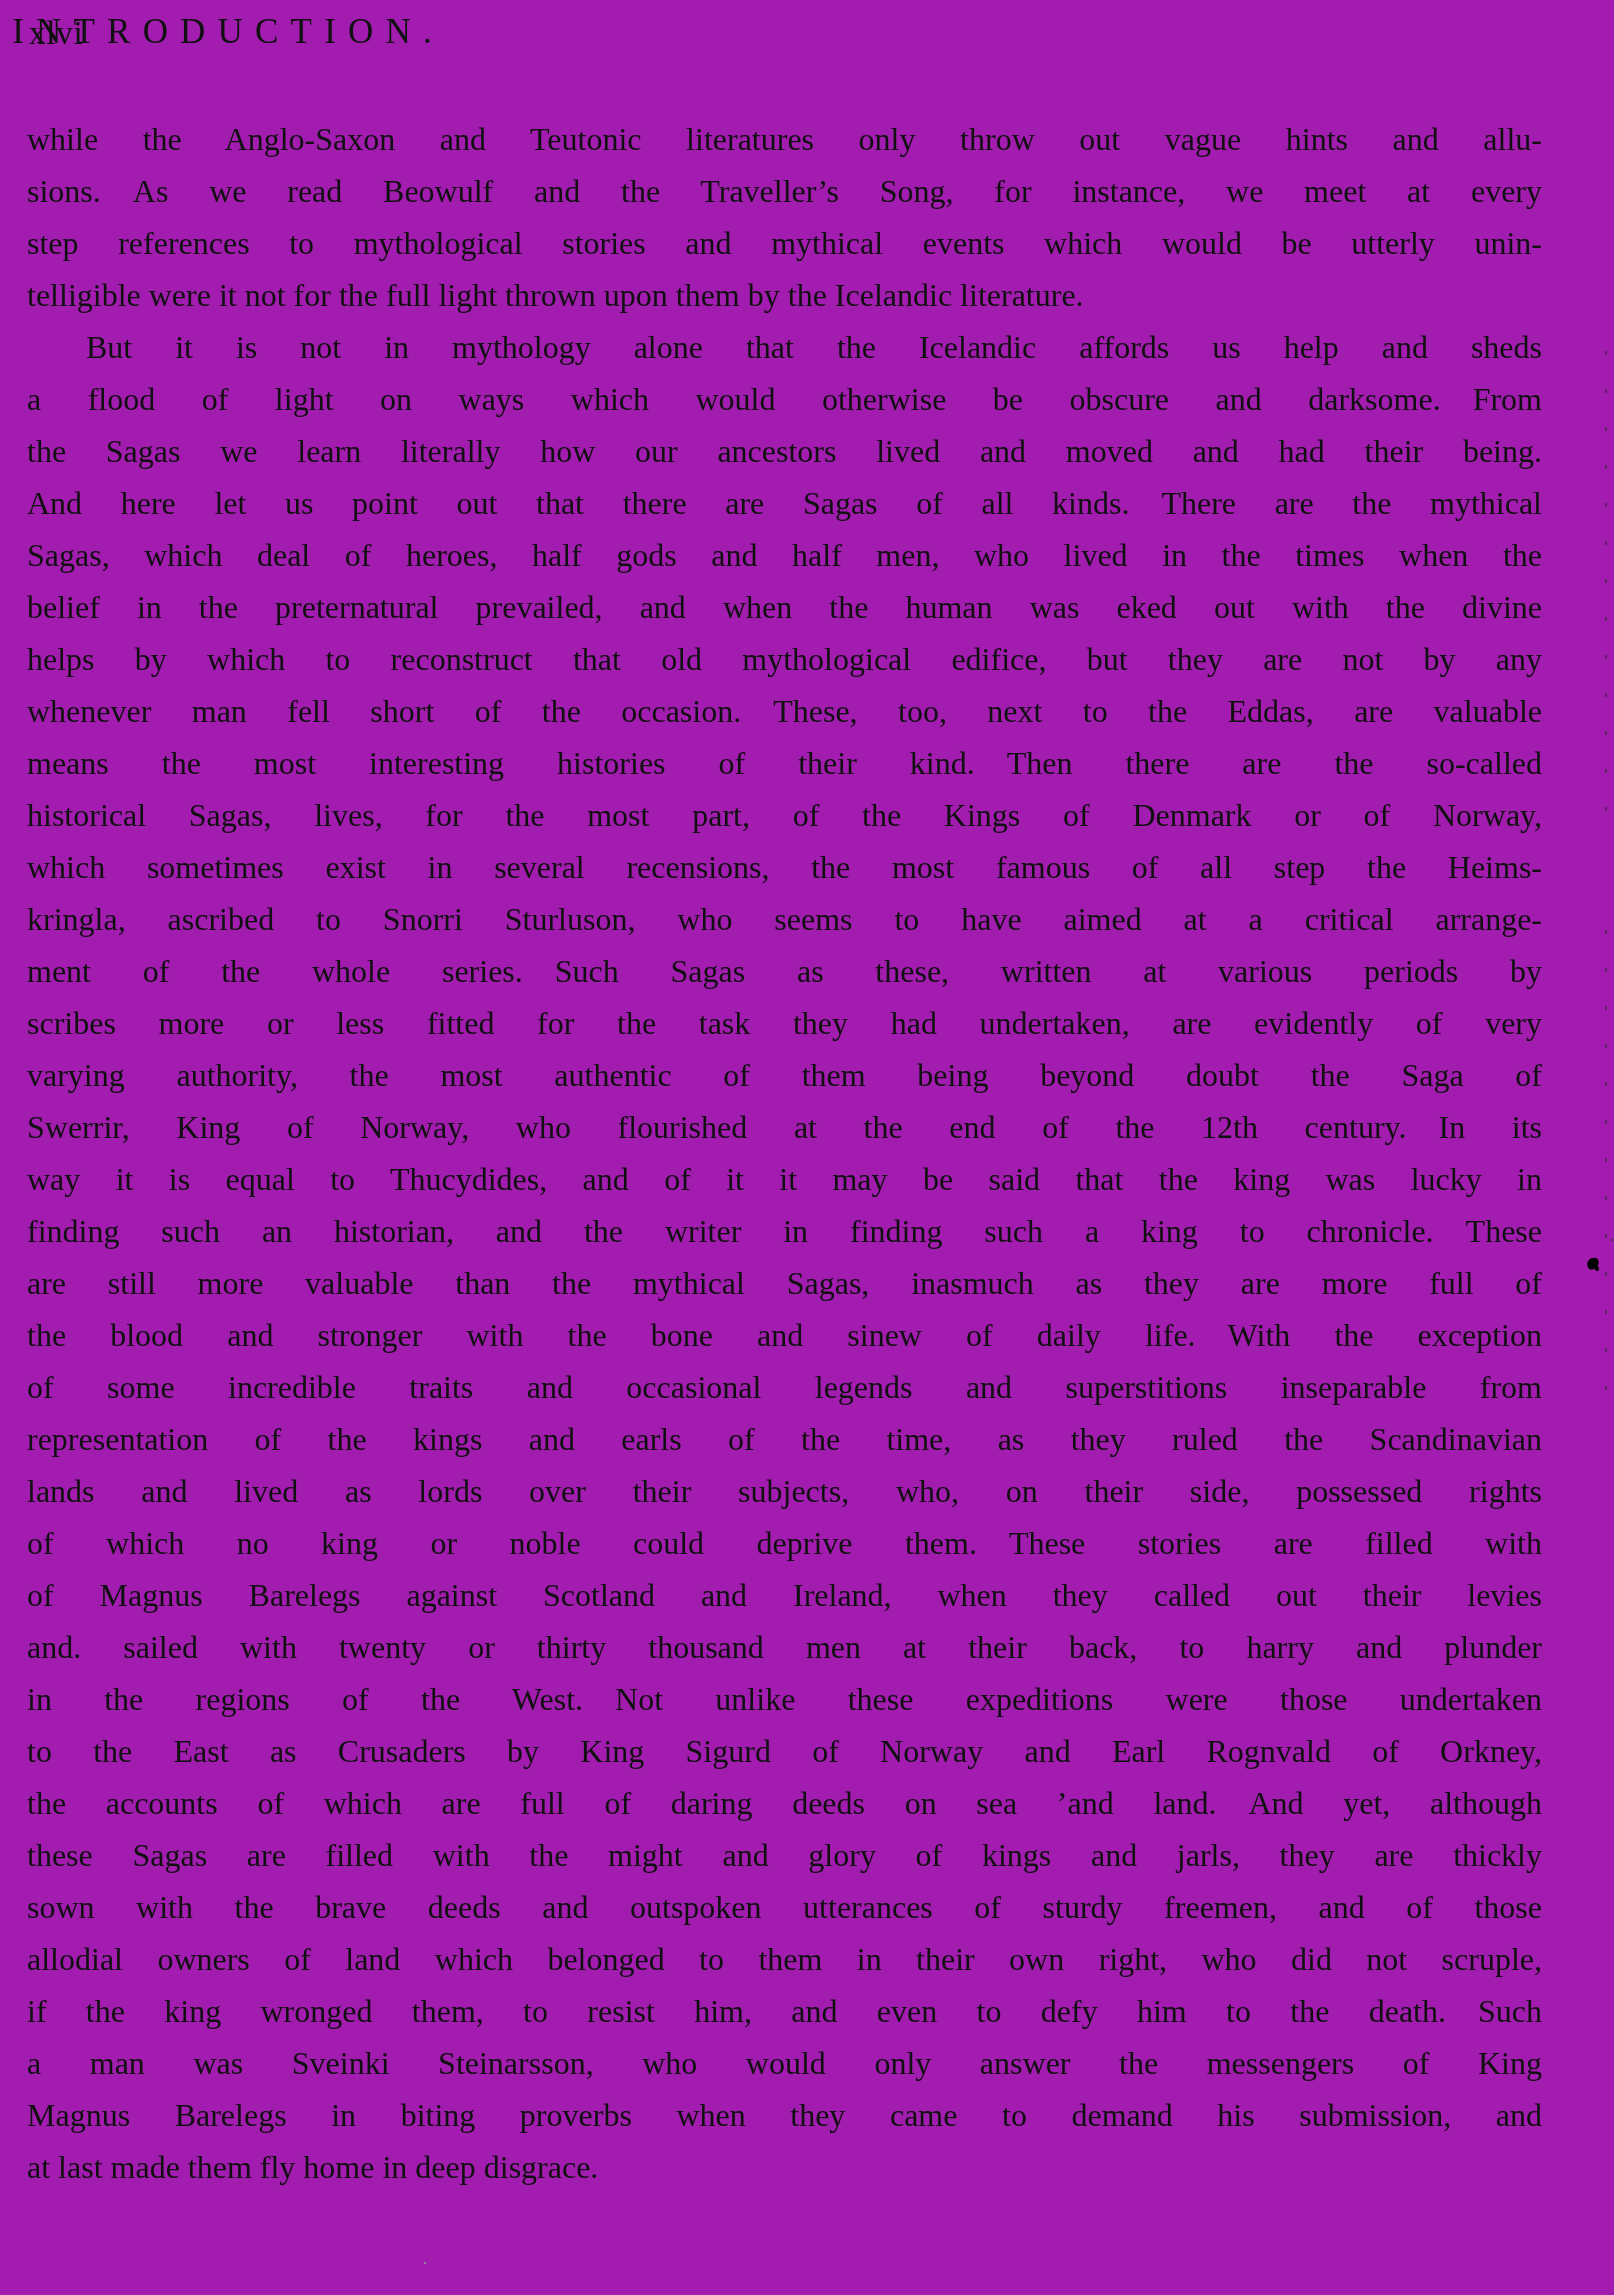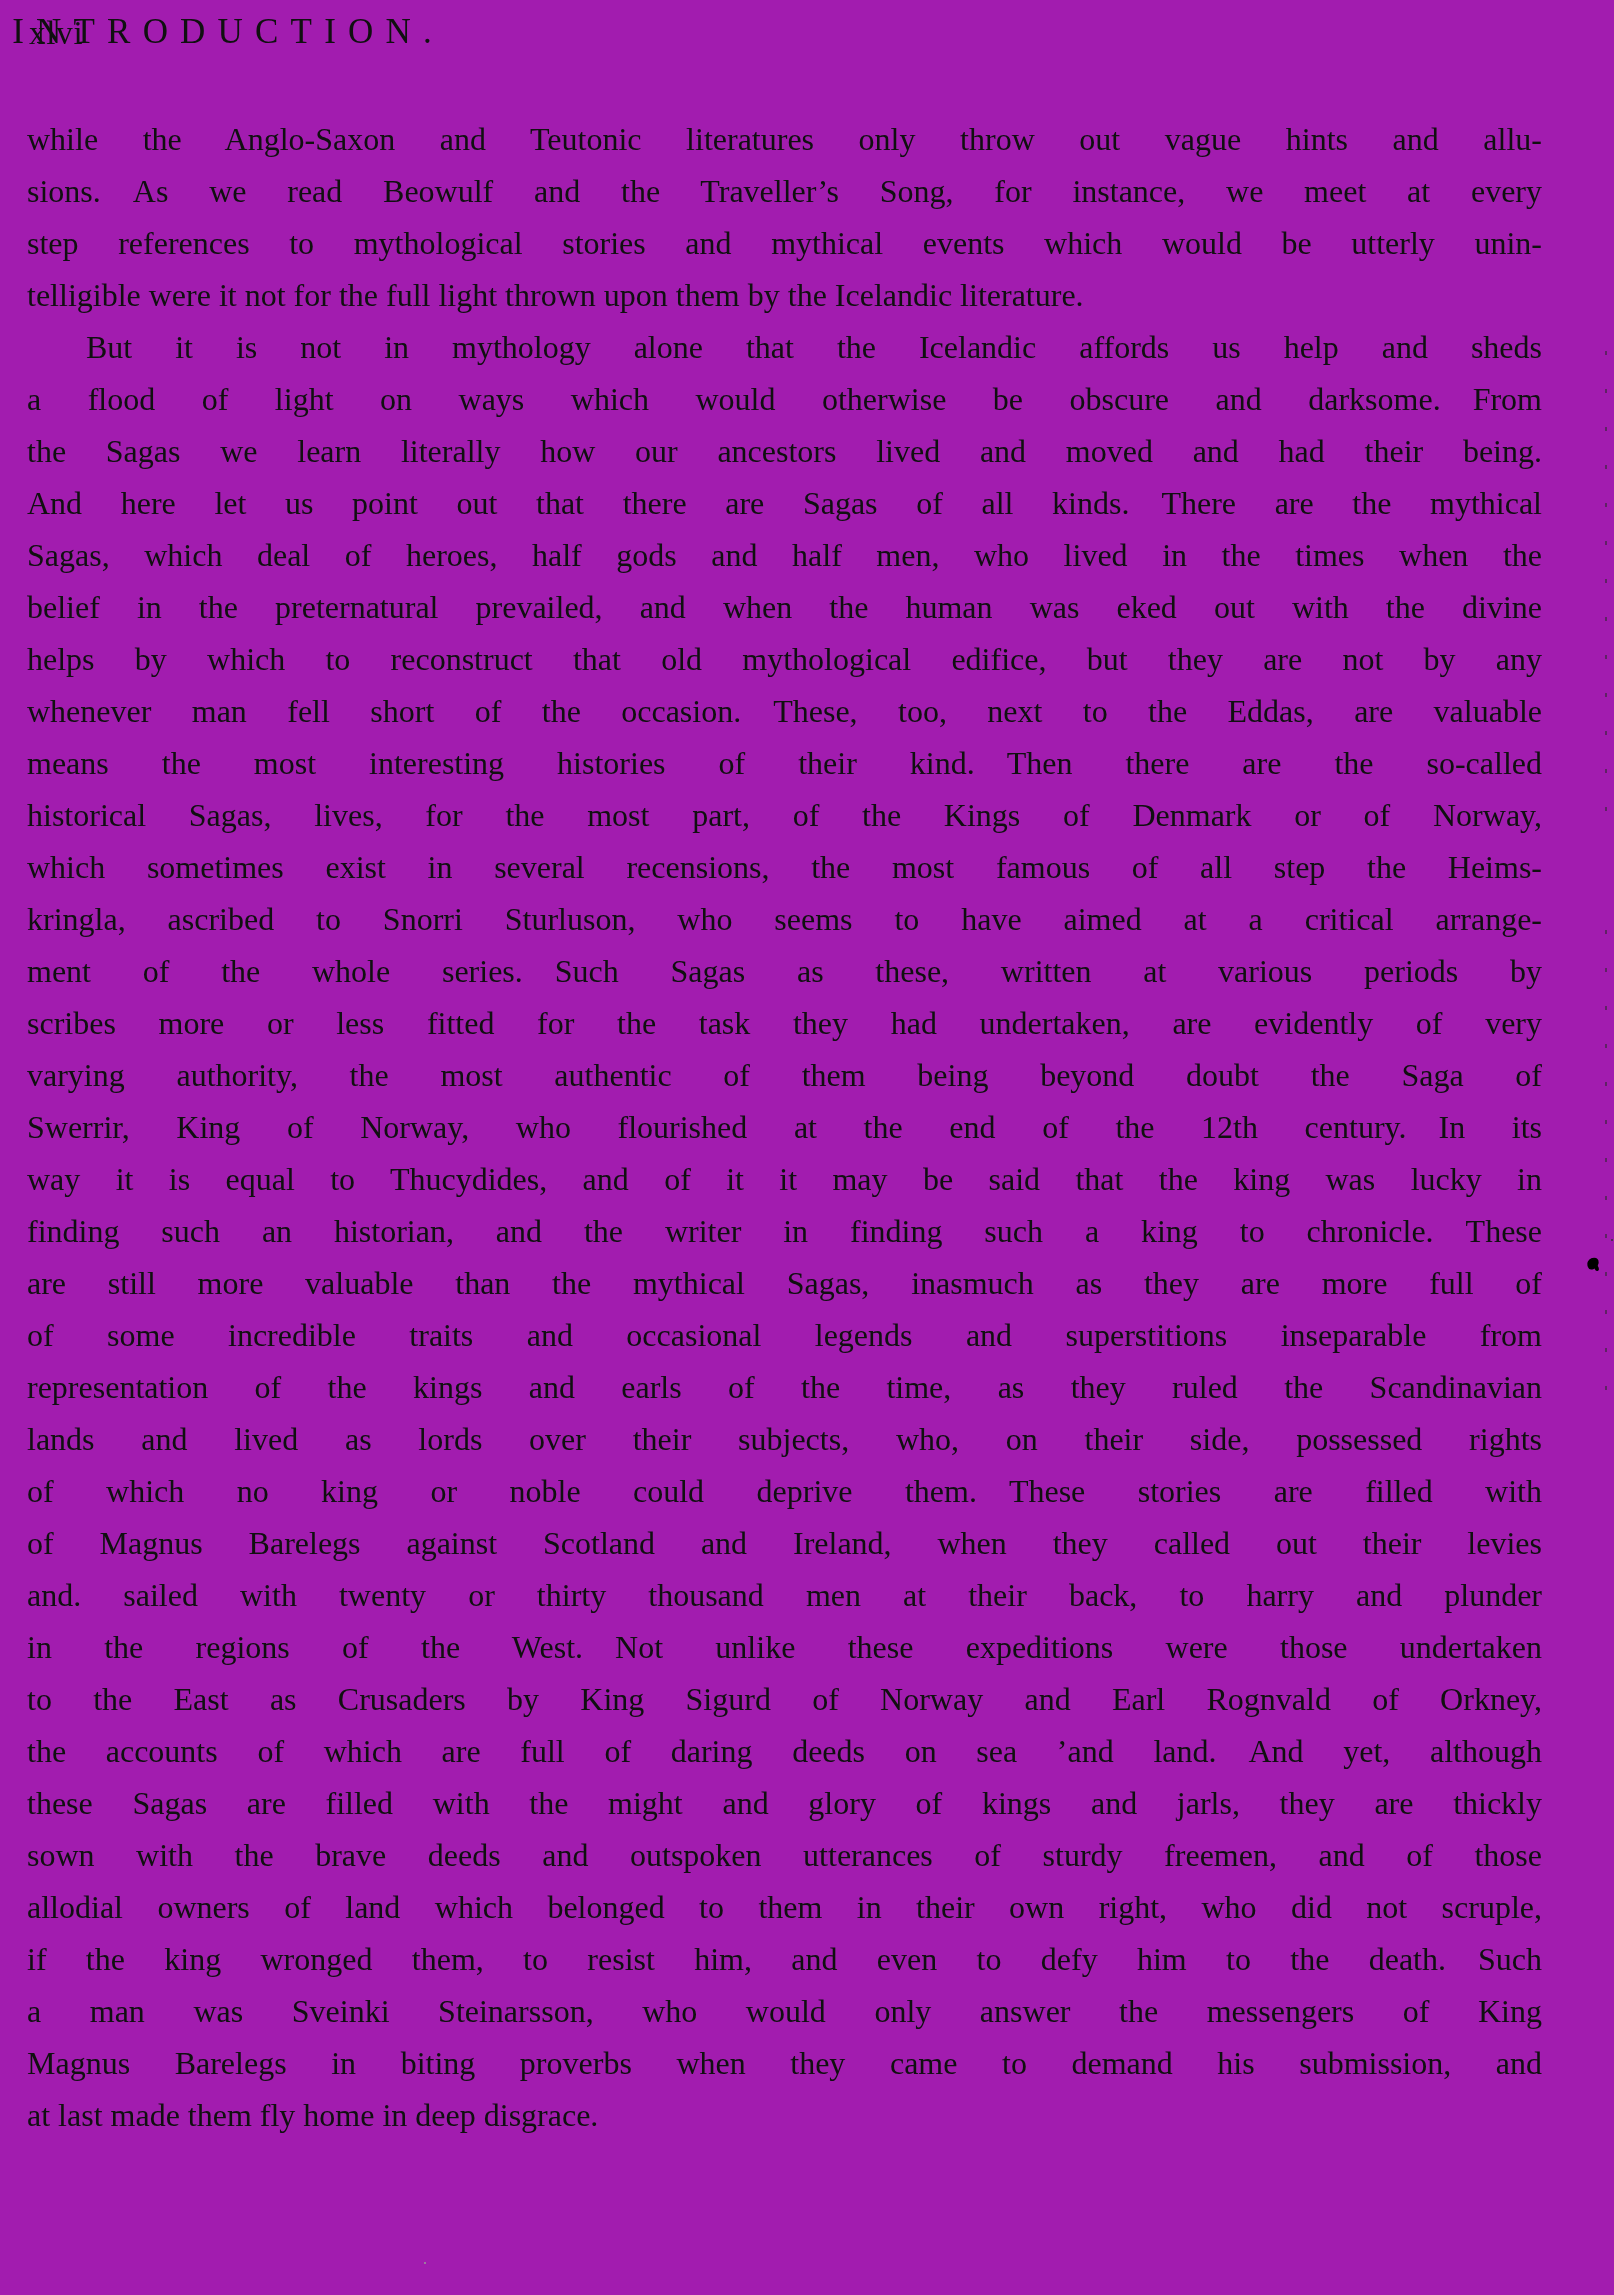--- a/index.html
+++ b/index.html
@@ -132,20 +132,21 @@
       <div class="line">historical Sagas, lives, for the most part, of the Kings of Denmark or of Norway,</div>
       <div class="line">which sometimes exist in several recensions, the most famous of all step the Heims-</div>
       <div class="line">kringla, ascribed to Snorri Sturluson, who seems to have aimed at a critical arrange-</div>
       <div class="line">ment of the whole series. Such Sagas as these, written at various periods by</div>
       <div class="line">scribes more or less fitted for the task they had undertaken, are evidently of very</div>
       <div class="line">varying authority, the most authentic of them being beyond doubt the Saga of</div>
       <div class="line">Swerrir, King of Norway, who flourished at the end of the 12th century. In its</div>
       <div class="line">way it is equal to Thucydides, and of it it may be said that the king was lucky in</div>
       <div class="line">finding such an historian, and the writer in finding such a king to chronicle. These</div>
       <div class="line">are still more valuable than the mythical Sagas, inasmuch as they are more full of</div>
+      <div class="line">the blood and stronger with the bone and sinew of daily life. With the exception</div>
       <div class="line">of some incredible traits and occasional legends and superstitions inseparable from</div>
       <div class="line">representation of the kings and earls of the time, as they ruled the Scandinavian</div>
       <div class="line">lands and lived as lords over their subjects, who, on their side, possessed rights</div>
       <div class="line">of which no king or noble could deprive them. These stories are filled with</div>
       <div class="line">of Magnus Barelegs against Scotland and Ireland, when they called out their levies</div>
       <div class="line">and. sailed with twenty or thirty thousand men at their back, to harry and plunder</div>
       <div class="line">in the regions of the West. Not unlike these expeditions were those undertaken</div>
       <div class="line">to the East as Crusaders by King Sigurd of Norway and Earl Rognvald of Orkney,</div>
       <div class="line">the accounts of which are full of daring deeds on sea ’and land. And yet, although</div>
       <div class="line">these Sagas are filled with the might and glory of kings and jarls, they are thickly</div>

